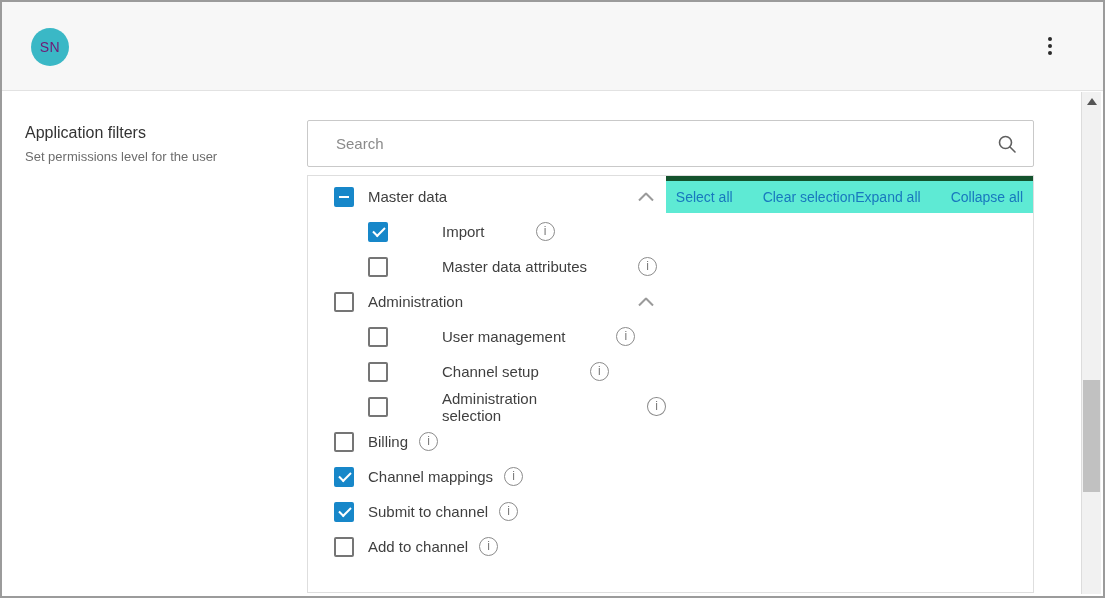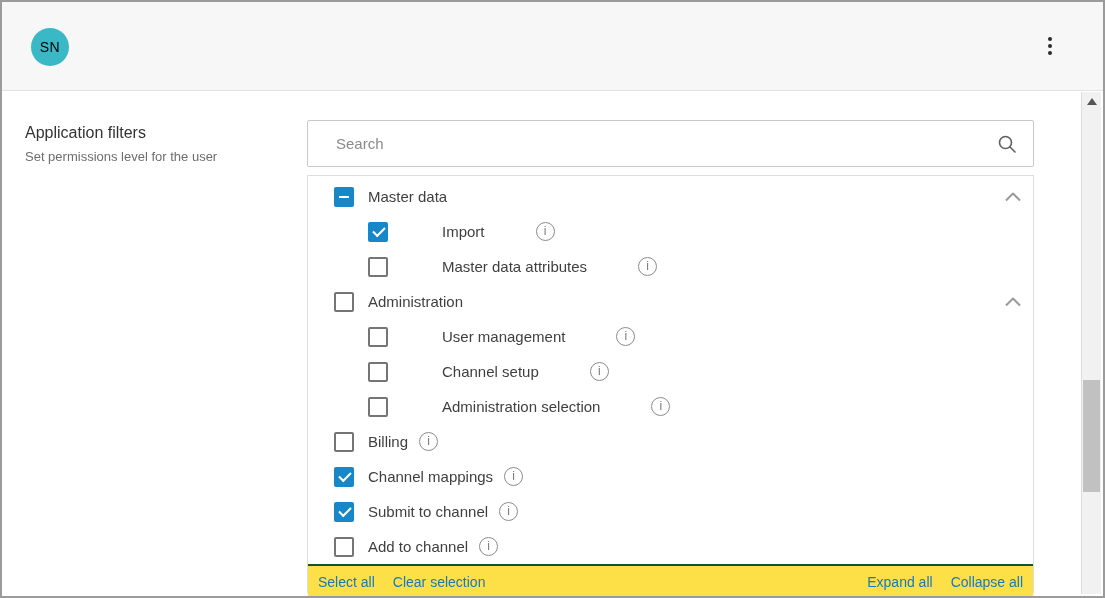--- a/index.html
+++ b/index.html
@@ -10,21 +10,21 @@
   }
   
   .header {
     position:absolute; top:0; left:0; right:0; height:89px;
     background:#f7f7f7; border-bottom:1px solid #e2e2e2;
     display:flex; align-items:center;
   }
   .avatar {
     position:absolute; left:29px; top:26px; width:38px; height:38px;
     border-radius:50%; display:flex; align-items:center; justify-content:center;
-    color:#000000; font-size:14px; letter-spacing:0.5px;
+    color:#701a75; font-size:14px; letter-spacing:0.5px;
   }
   .app-title {
     position:absolute; left:85px; top:50%; transform:translateY(-50%);
     font-family:"Liberation Serif", "DejaVu Serif", serif;
     font-size:26px; color:#333; font-weight:400;
   }
   .kebab {
     position:absolute; right:43px; top:50%; transform:translateY(-50%);
     display:flex; flex-direction:column; gap:3px; padding:6px 8px; cursor:pointer;
   }
@@ -43,21 +43,21 @@
     flex:1; height:100%; border:none; outline:none; background:transparent;
     padding:0 10px 0 28px; font-size:15px; color:#1d4ed8;
     font-family:"Liberation Sans", sans-serif;
   }
   .search-input::placeholder { color:#8a8a8a; }
   .search-icon { margin-right:16px; display:flex; cursor:pointer; }
   
   .tree-panel {
     position:absolute; left:305px; top:173px; width:727px; height:418px;
     border:1px solid #dedede; background:#fff;
-    display:flex; flex-direction:column;
+    display:flex; flex-direction:row;
   }
   .tree-list { flex:1; padding-top:3px; }
   .tree-row {
     position:relative; height:35px; display:flex; align-items:center; cursor:default;
   }
   .tree-row.level-1 { padding-left:26px; }
   .tree-row.level-2 { padding-left:60px;gap:40px; }
   .checkbox {
     width:20px; height:20px; border:2px solid #757575; border-radius:2px;
     background:#fff; flex:0 0 auto; cursor:pointer; position:relative;
@@ -72,25 +72,25 @@
   }
   .row-label { margin-left:14px; font-size:15px; color:#3f3f3f; }
   .info-icon {
     margin-left:11px; width:19px; height:19px; border:1.5px solid #8b8b8b; border-radius:50%;
     color:#7a7a7a; font-size:12px; line-height:16px; text-align:center; cursor:pointer;
     font-family:"Liberation Sans", sans-serif;
   }
   .chevron { position:absolute; right:8px; top:50%; transform:translateY(-50%); display:flex; cursor:pointer; padding:4px; }
   
   .tree-footer {
-    height:34px; border-top:2px solid #14532d; background:#fde047;
+    height:34px; border-top:5px solid #14532d; background:#5eead4;
     display:flex; align-items:center; padding:16px 10px; font-size:14px;
   }
   .footer-link { color:#1878be; cursor:pointer; text-decoration:none; }
-  .footer-link + .footer-link { margin-left:18px; }
+  .footer-link + .footer-link { margin-left:30px; }
   .footer-spacer { flex:1; }
   
   .scrollbar {
     position:absolute; top:90px; right:2px; bottom:2px; width:20px;
     background:#f1f1f1; border-left:1px solid #dcdcdc;
   }
   .scroll-up-btn {
     position:absolute; top:0; left:0; right:0; height:18px;
     display:flex; align-items:center; justify-content:center; cursor:pointer;
   }

